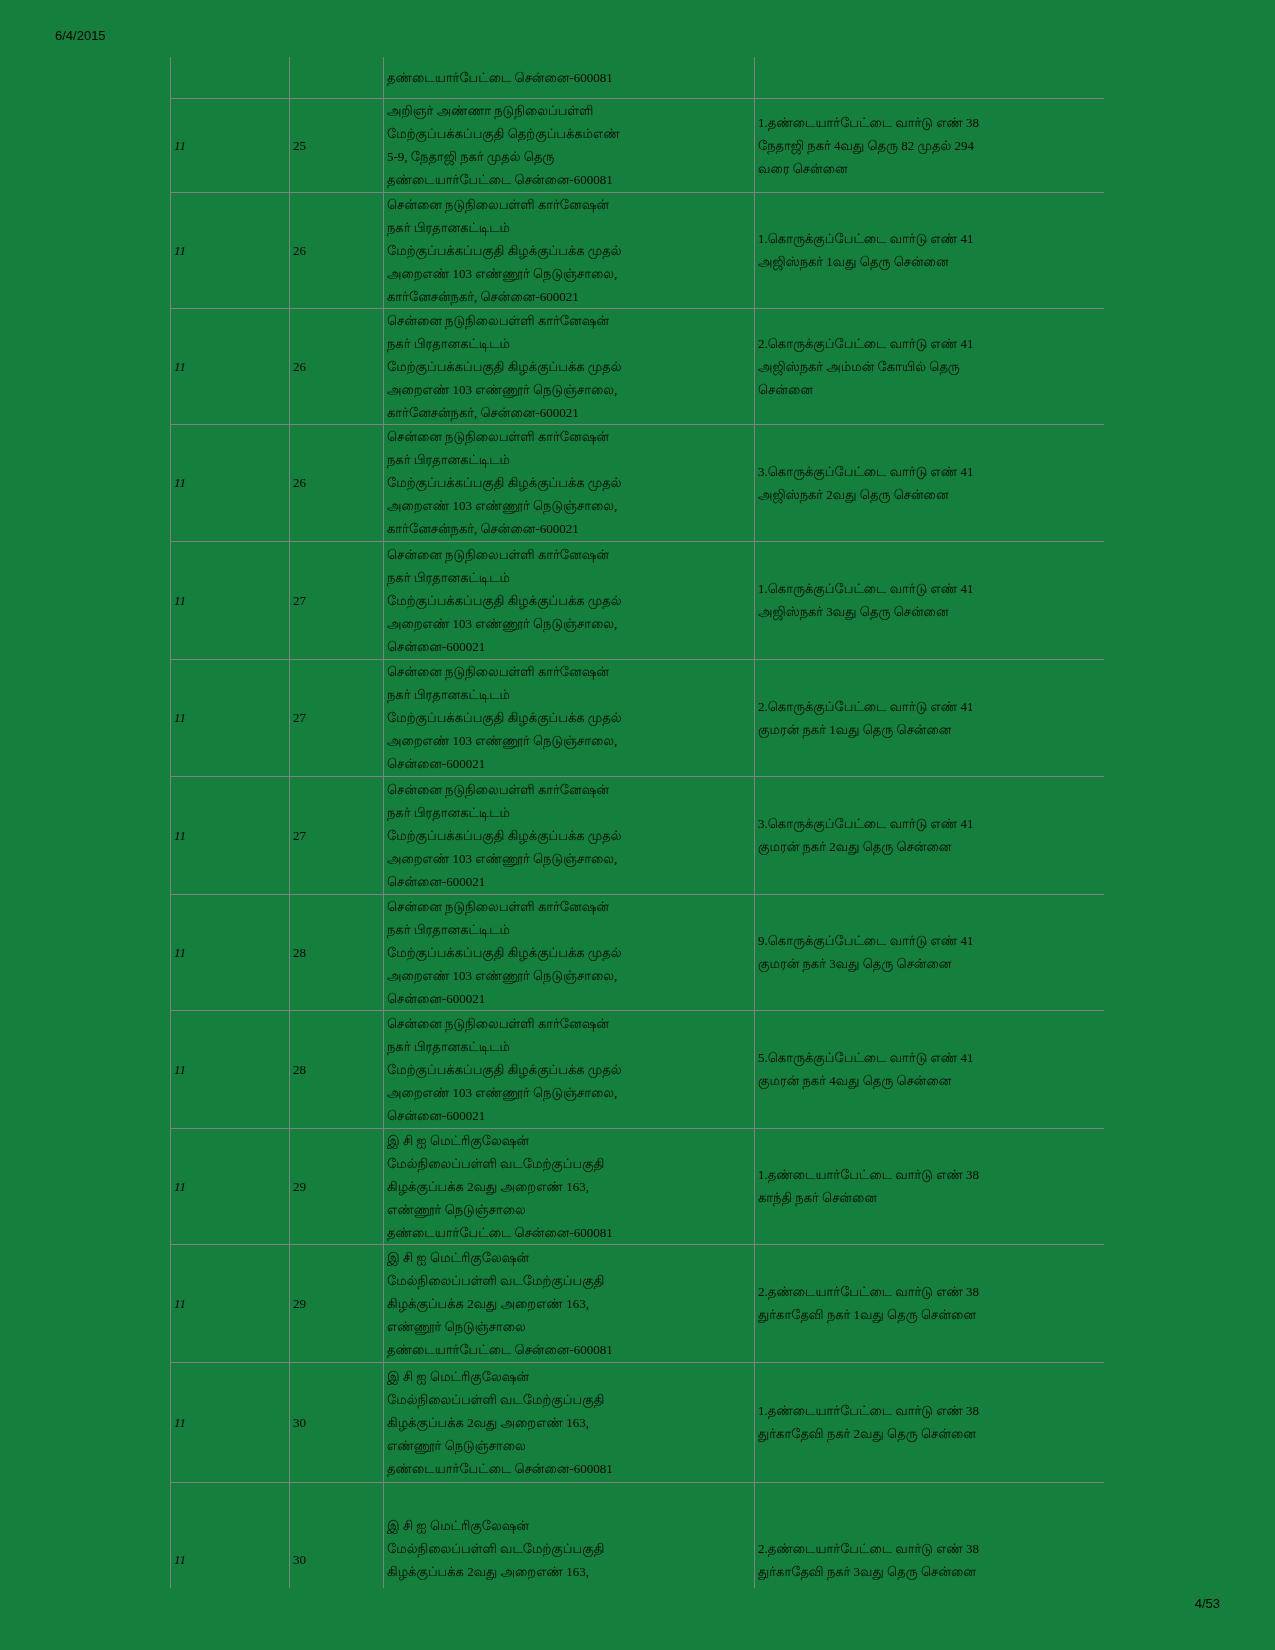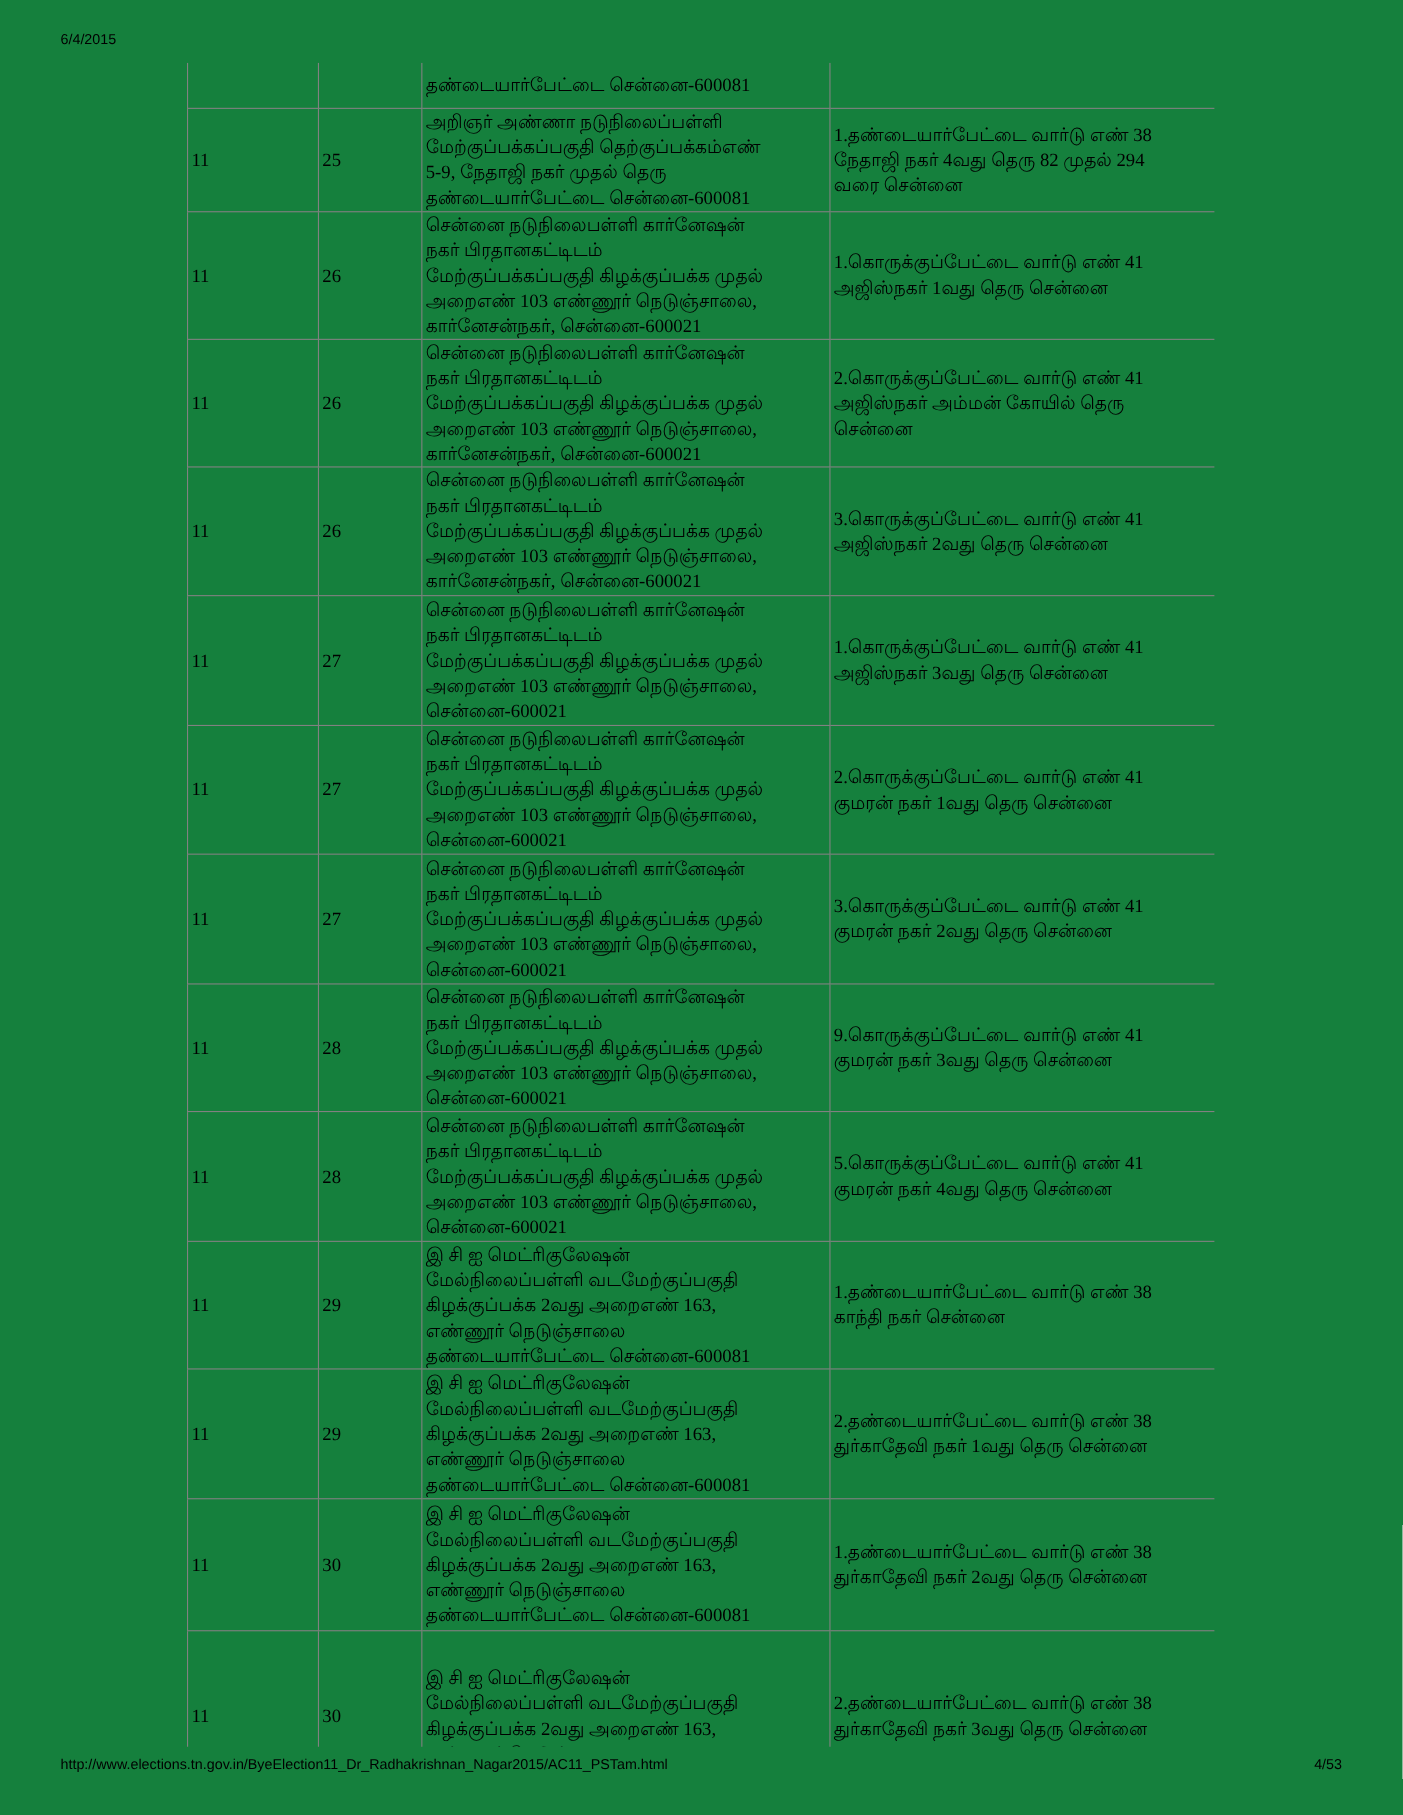--- a/index.html
+++ b/index.html
@@ -28,26 +28,26 @@
   }
   table.ps-table{
     border-collapse:collapse;
     table-layout:fixed;
     width:932px;
   }
   table.ps-table td{
     border:1px solid #818181;
     vertical-align:middle;
     padding:0 0 0 3px;
-    font-size:17px;
+    font-size:13px;
     line-height:23px;
     overflow:hidden;
   }
   table.ps-table tr.first-row td{border-top:none;}
-  td.cell-ac{width:115px;}
+  td.cell-ac{width:115px;font-style:italic;}
   td.cell-ps{width:90px;margin-top:25px;}
   td.cell-loc{width:367px;}
   td.cell-area{width:360px;}
   .txt-line{white-space:nowrap;overflow:hidden;}
   .print-footer-url{
     position:absolute;left:55px;top:1596px;
     font:13px/16px "Liberation Sans", sans-serif;
   }
   .print-footer-page{
     position:absolute;right:55px;top:1596px;
@@ -265,17 +265,16 @@
             </td>
             <td class="cell-area">
               <div class="txt-line">2.தண்டையார்பேட்டை  வார்டு எண் 38</div>
               <div class="txt-line">துர்காதேவி நகர் 3வது தெரு சென்னை</div>
             </td>
           </tr>
         </tbody>
     </table>
   </div>
 
-  <div class="print-footer-url">http://www.elections.tn.gov.in/ByeElection11_Dr_Radhakrishnan_Nagar2015/AC11_PSTam.html</div>
 
   <div class="print-footer-page">4/53</div>
 
 </div>
 
 </body></html>

